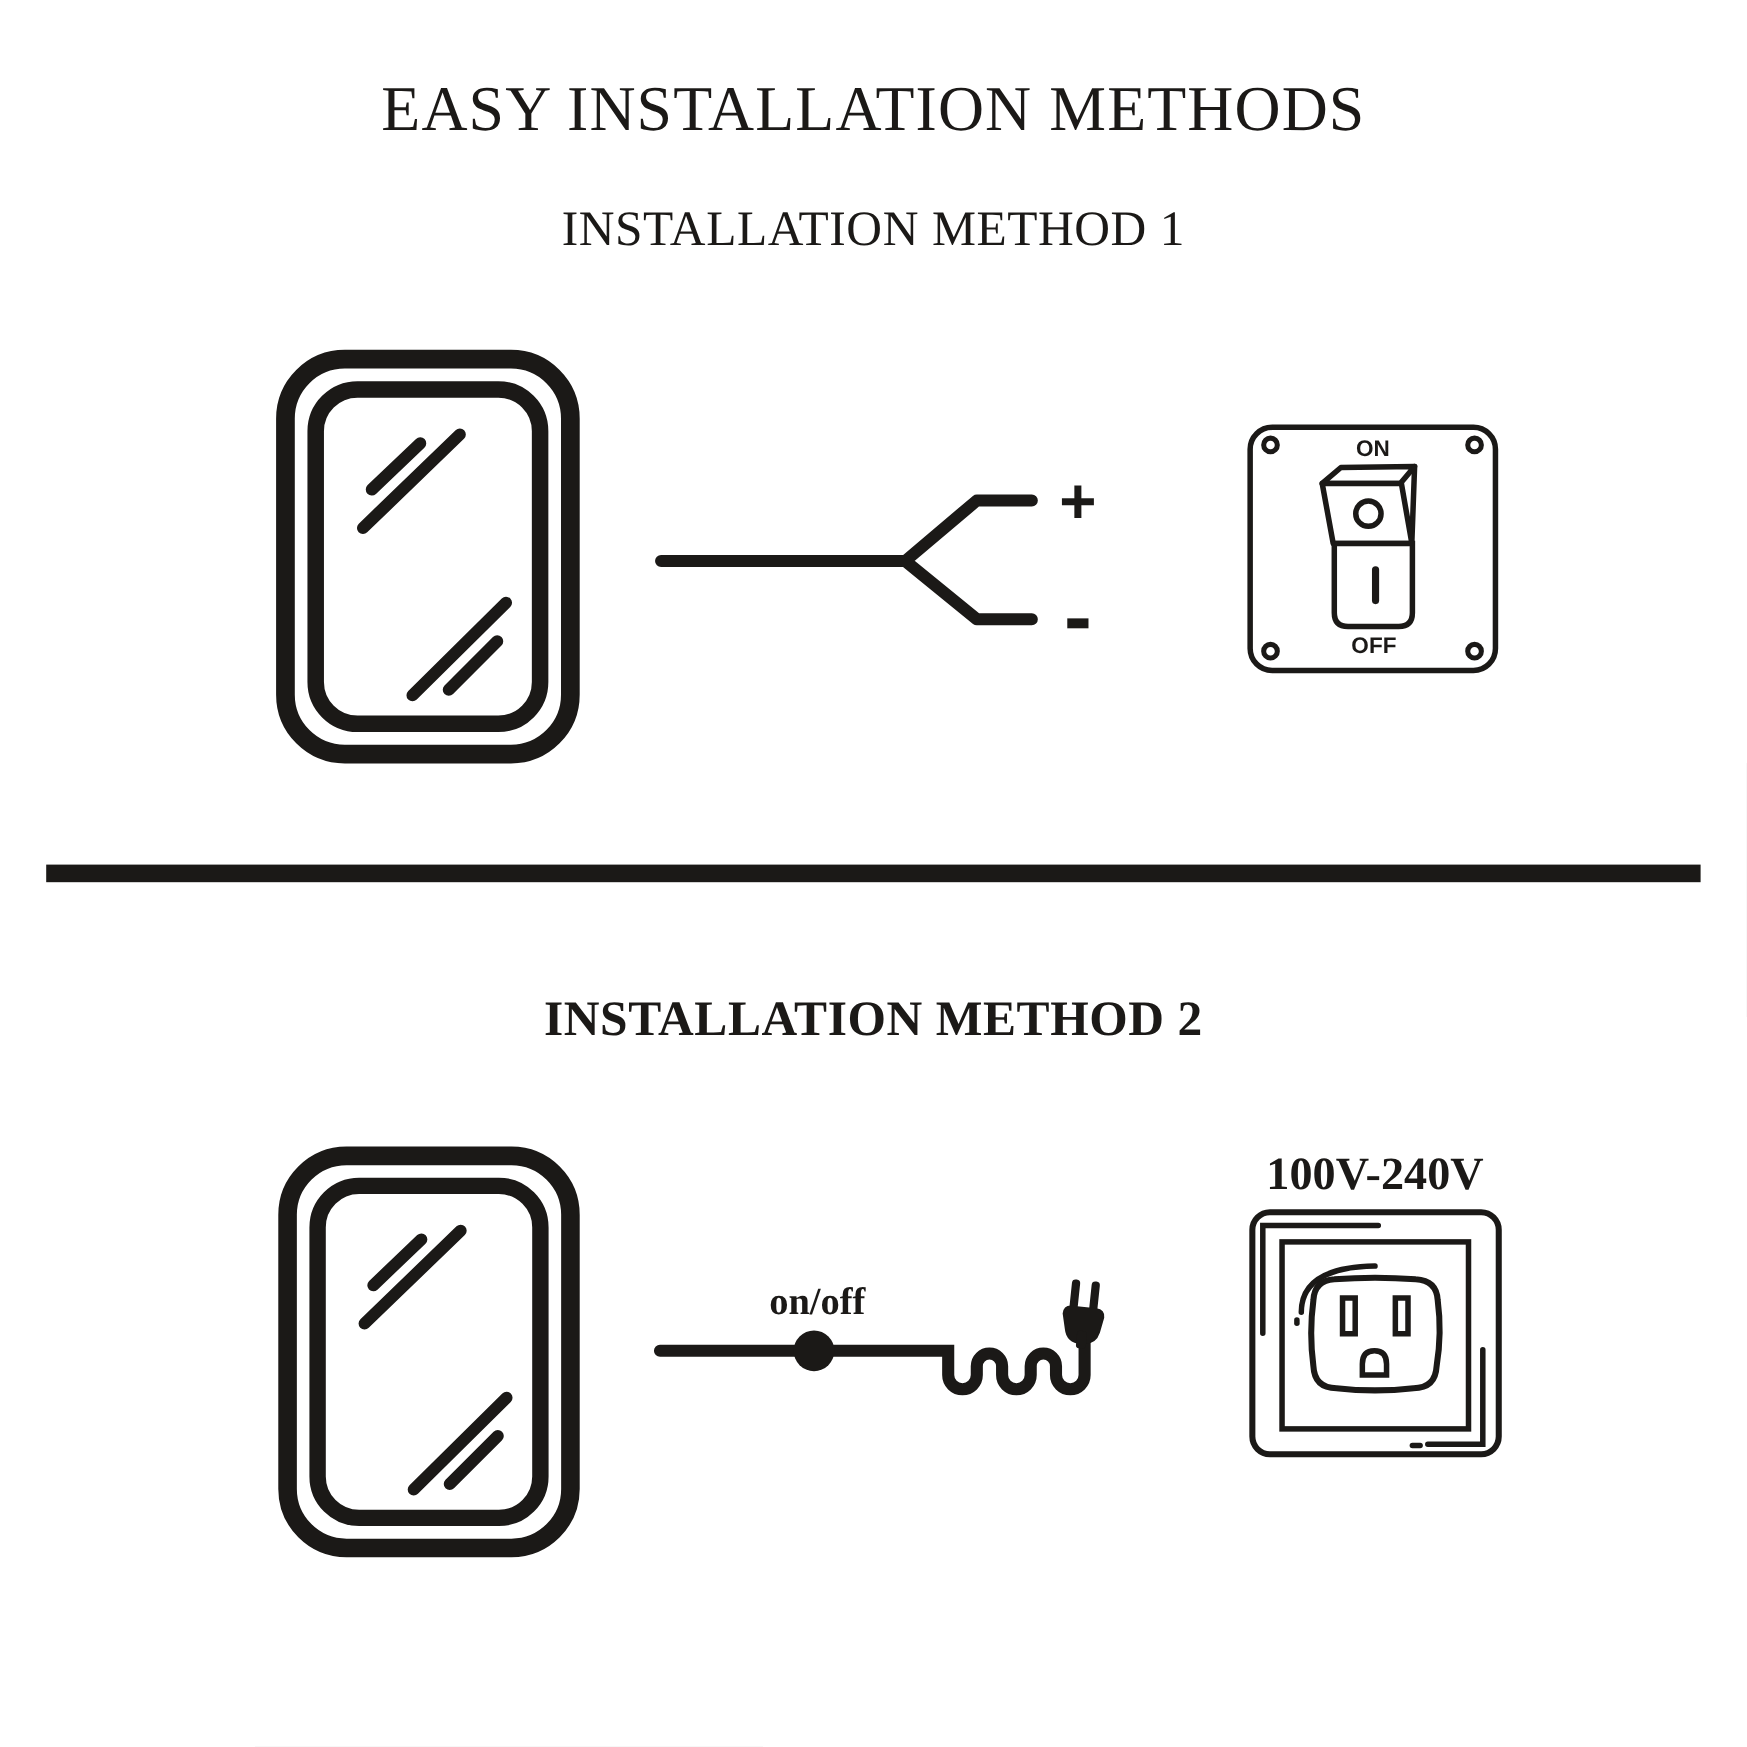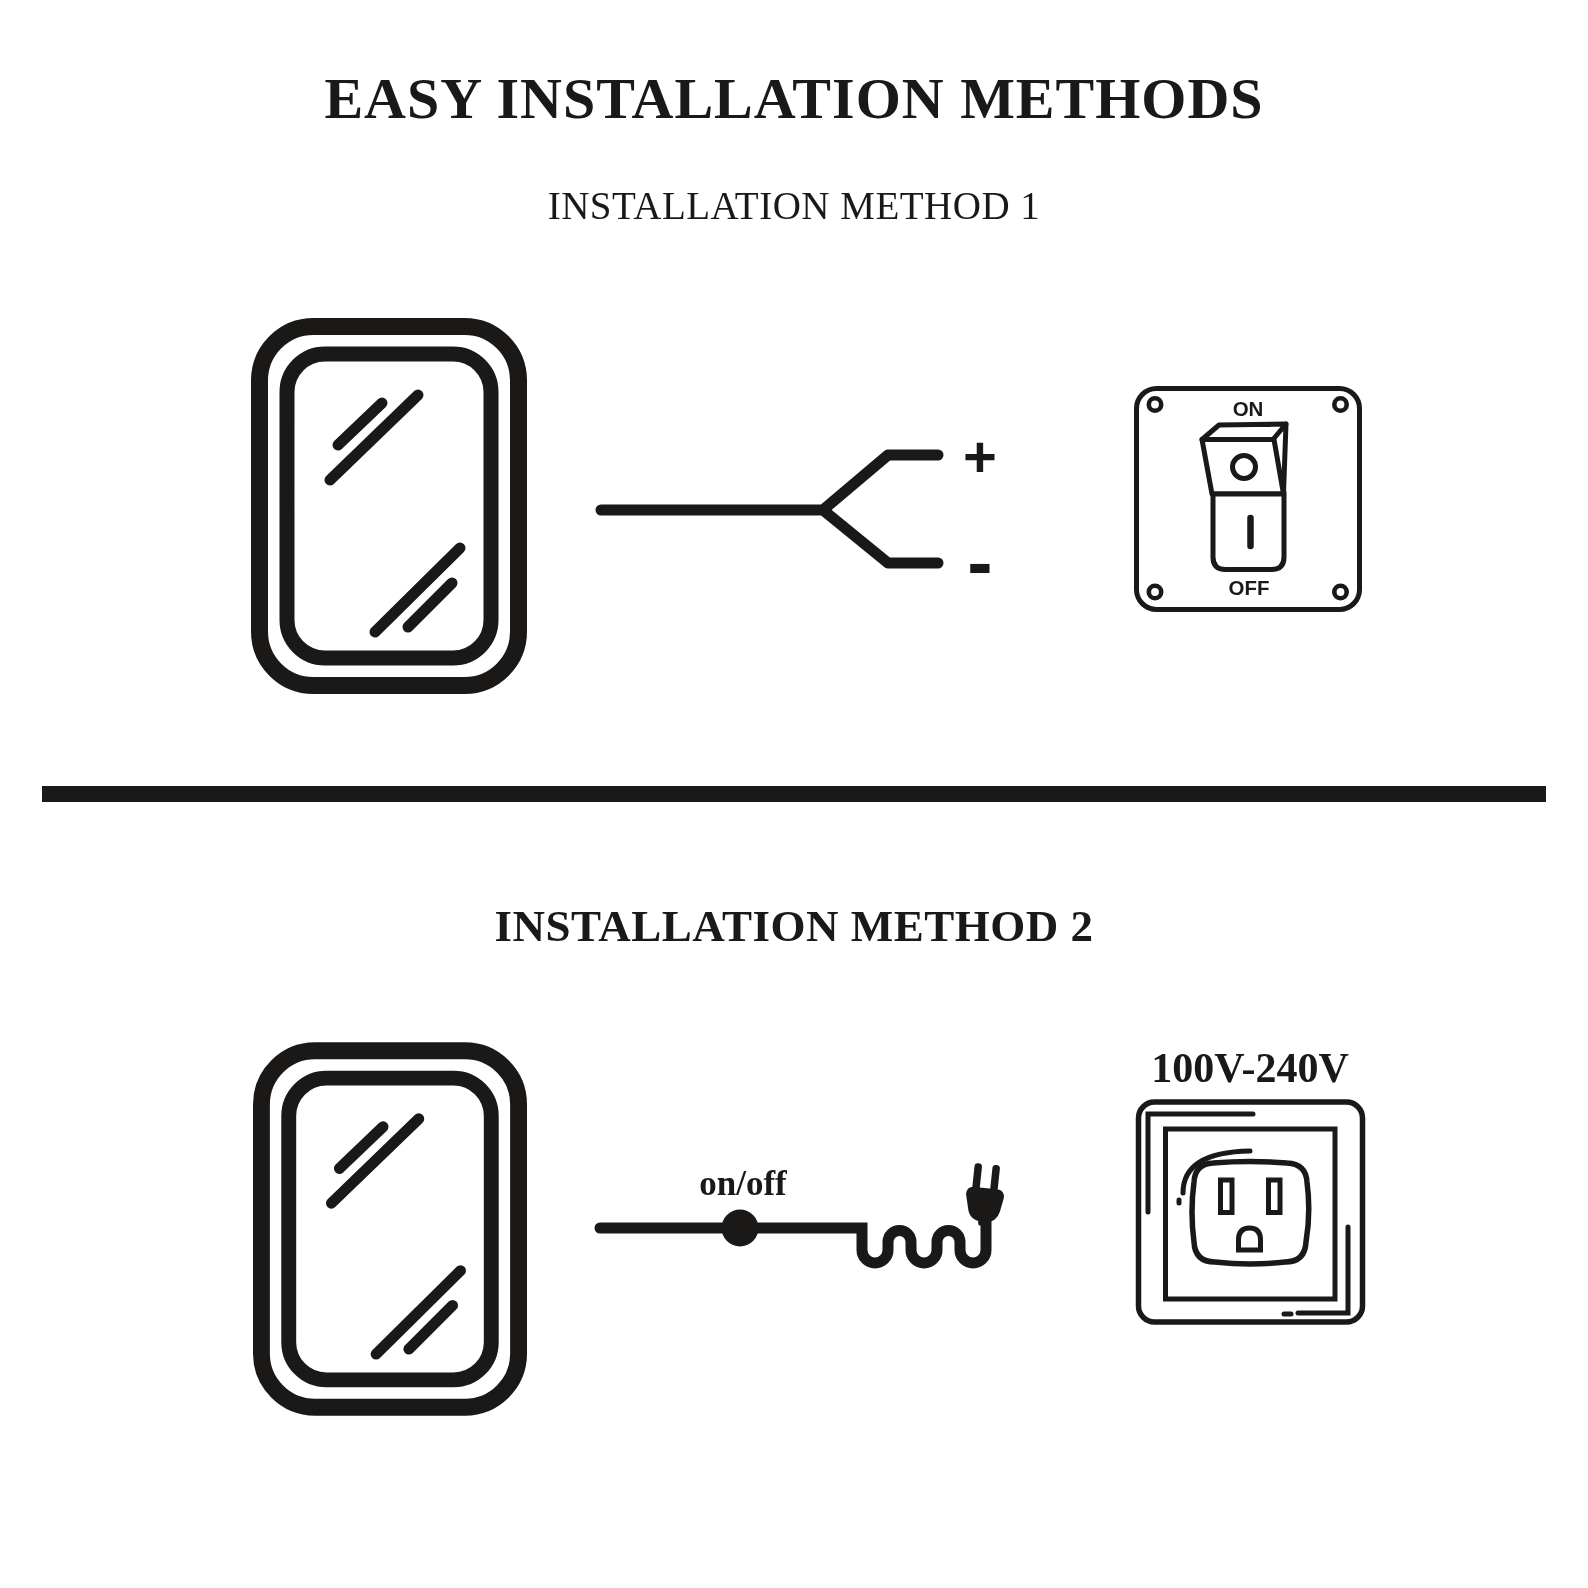--- a/index.html
+++ b/index.html
@@ -3,22 +3,22 @@
 <meta charset="utf-8">
 <style>
   :root { --ink: #1b1917; --bg: #ffffff; }
   html,body { margin:0; padding:0; background:#e9e9e9; }
   #stage {
     position:relative; width:1588px; height:1588px;
     background:var(--bg); overflow:hidden;
     font-family:"Liberation Serif", serif; color:var(--ink);
   }
   .heading { position:absolute; left:0; width:1588px; text-align:center; line-height:1; }
-  #page-title   { top:70px;  font-size:58px; letter-spacing:1px;font-weight:bold; }
-  #m1-heading   { top:186px; font-size:39px; letter-spacing:0.5px; }
+  #page-title   { top:70px;  font-size:58px; letter-spacing:1px; }
+  #m1-heading   { top:186px; font-size:45px; letter-spacing:0.5px; }
   #m2-heading   { top:904px; font-size:45px; letter-spacing:0.5px;font-weight:bold; }
   .divider { position:absolute; left:42px; top:786px; width:1504px; height:16px; background:var(--ink); }
   svg { position:absolute; color:var(--ink); overflow:visible; }
   .stroke { stroke:currentColor; fill:none; }
   .fillw  { stroke:currentColor; fill:#ffffff; }
   .filled { fill:currentColor; stroke:none; }
   text.sans  { font-family:"Liberation Sans", sans-serif; fill:currentColor; stroke:none; }
   text.serifb{ font-family:"Liberation Serif", serif; font-weight:bold; fill:currentColor; stroke:none; }
   
   #mirror-1 { left:250px;  top:316px;  width:278px; height:380px; }

